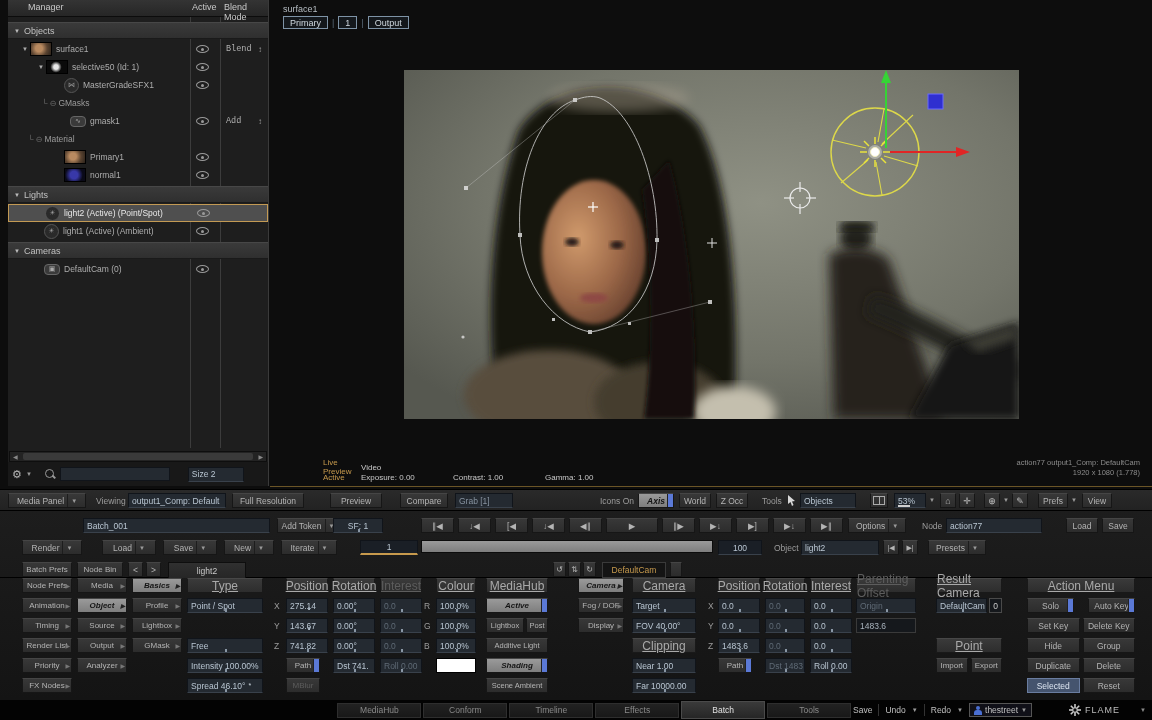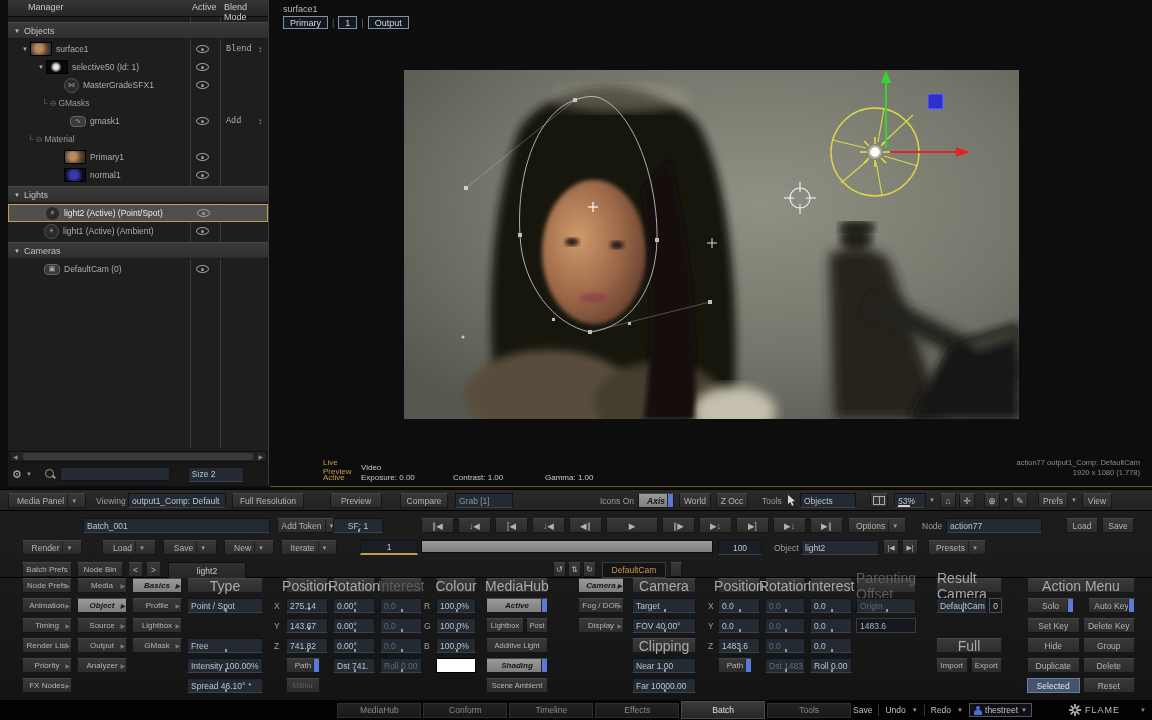--- a/index.html
+++ b/index.html
@@ -12,21 +12,21 @@
     background:linear-gradient(#383838,#2c2c2c); border:1px solid #161616; border-top-color:#454545;
     color:#b4b4b4; font-size:8.5px; cursor:default; white-space:nowrap; overflow:hidden; }
   .btn .lbl { padding:0 3px; }
   .dda { font-size:6px; color:#9a9a9a; border-left:1px solid #1d1d1d; padding:0 3px; align-self:stretch; display:flex; align-items:center; }
   .subarr { position:absolute; right:1px; font-size:6px; color:#777; }
   .field { display:flex; align-items:center; height:15px; background:#242a31; border:1px solid #10141a;
     border-bottom-color:#39414b; color:#b9c6d2; font-size:8.5px; padding:0 3px; white-space:nowrap; overflow:hidden; }
   .vfield { position:relative; justify-content:flex-start; }
   .vfield::after { content:""; position:absolute; left:50%; bottom:0; width:2px; height:3px; background:#8a97a5; }
   .hdr { background:linear-gradient(#3a3a3a,#2d2d2d); border:1px solid #191919; border-top-color:#474747;
-    color:#a9a9a9; display:flex; align-items:center; justify-content:center; height:15px; font-size:14px; }
+    color:#a9a9a9; display:flex; align-items:center; justify-content:center; height:15px; font-size:12px;text-decoration:underline; }
   .selbtn { background:linear-gradient(#9a9a9a,#7e7e7e); color:#151515; font-style:italic; font-weight:bold; }
   .selbtn .dda, .selbtn .subarr { color:#222; }
   .blue-strip { position:relative; }
   .blue-strip::after { content:""; position:absolute; right:0; top:0; bottom:0; width:5px; background:#5b79d6; border-left:1px solid #222; }
   .dim { color:#5f6a75 !important; }
   .dimbtn { color:#5d5d5d !important; }
   .abs { position:absolute; top:3px; }
   .lab { font-size:8.5px; color:#9c9c9c; display:flex; align-items:center; height:15px; }
 
   
@@ -80,21 +80,21 @@
   .oj { color:#c79a4d; width:78px;padding-left:40px; }
   .vi { width:92px; }
   .vp-comp { position:absolute; right:12px; top:458px; text-align:right; font-size:7.5px; color:#8b8b8b; line-height:10px; }
 
   
   .toolbar { position:absolute; left:0; top:489px; width:1152px; height:22px; background:linear-gradient(#2a2a2a,#222); border-top:1px solid #000; border-bottom:1px solid #000; }
   .cursor-ic { width:9px; height:11px; }
   .split-ic { width:12px; height:9px; border:1px solid #aaa; position:relative; }
   .split-ic::after { content:""; position:absolute; left:50%; top:0; bottom:0; width:1px; background:#aaa; }
   .move-ic, .ticon { font-size:9px; color:#c0c0c0; }
-  .pct { position:relative;font-style:italic; }
+  .pct { position:relative; }
   .pct::after { content:""; position:absolute; left:3px; bottom:0; width:12px; height:2px; background:#cfcfcf; }
 
   
   .lower { position:absolute; left:0; top:511px; width:1152px; height:189px; background:linear-gradient(#1d1d1d,#141414); }
   .lrow { position:absolute; left:0; width:1152px; height:17px; }
   .scrub { position:absolute; top:3px; height:13px; background:linear-gradient(#9a9a9a,#7e7e7e); border:1px solid #0c0c0c; }
   .framef { border-bottom:2px solid #c79a4d; }
   .tab { background:linear-gradient(#303030,#262626); border:1px solid #0e0e0e; border-bottom:none; color:#c9c9c9; display:flex; align-items:center; justify-content:center; font-size:8.5px; height:16px; }
   .camtab { color:#c79a4d; background:#141414; border:1px solid #3a3a3a; }
   .pg { position:absolute; left:0; top:67px; width:1152px; height:122px; }
@@ -749,21 +749,21 @@
         <div class="field" style="background:#15181c;border-color:#3a3a3a;color:#a8b2bc">1483.6</div>
       </div>
 
       <div class="col" style="left:936px;top:0;width:66px">
         <div class="hdr">Result Camera</div>
         <div style="display:flex;gap:2px">
           <div class="field vfield" style="flex:1">DefaultCam</div>
           <div class="field" style="width:13px;justify-content:center;background:#15181c;border-color:#4a4a4a;color:#c9c9c9">0</div>
         </div>
         <div style="height:15px"></div>
-        <div class="hdr">Full</div>
+        <div class="hdr">Point</div>
         <div style="display:flex;gap:3px">
           <div class="btn" style="flex:1">
               <span class="lbl" style="font-size:8px">Import</span>
             </div>
           <div class="btn" style="flex:1">
               <span class="lbl" style="font-size:8px">Export</span>
             </div>
         </div>
       </div>
 

